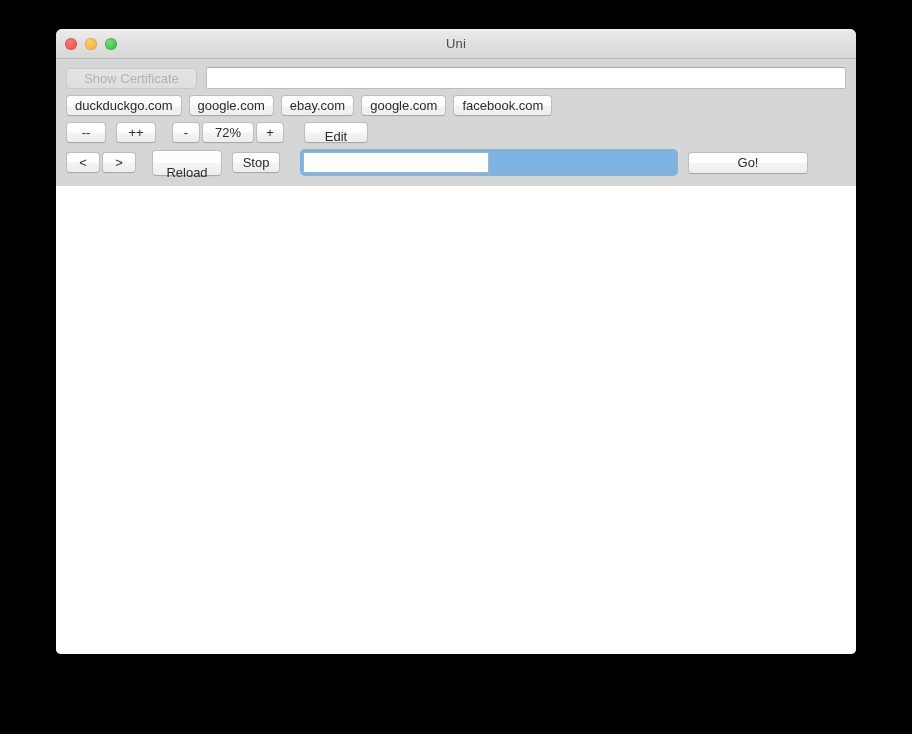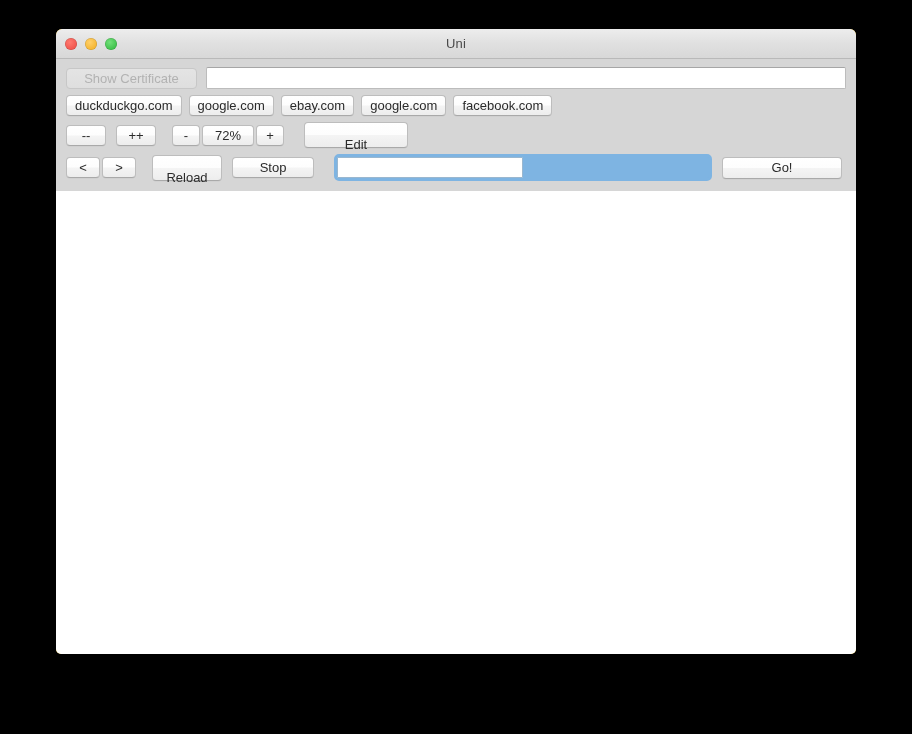--- a/index.html
+++ b/index.html
@@ -150,27 +150,27 @@
   .spacer-10 { width: 10px; flex: 0 0 10px; }
   .spacer-16 { width: 16px; flex: 0 0 16px; }
   .spacer-20 { width: 20px; flex: 0 0 20px; }
   #btn-minus-minus { width: 40px; padding: 0; }
   #btn-plus-plus   { width: 40px; padding: 0; }
   #seg-group { display: flex; }
   #seg-group .btn { border-radius: 4px; }
   #btn-zoom-out { width: 28px; padding: 0; }
   #btn-zoom-level { width: 52px; padding: 0; margin-left: 2px; }
   #btn-zoom-in { width: 28px; padding: 0; margin-left: 2px; }
-  #btn-edit { width: 104px; padding: 12px; }
+  #btn-edit { width: 64px; padding: 4px; }
 
   
   #btn-back { width: 34px; padding: 0; }
   #btn-forward { width: 34px; padding: 0; margin-left: 2px; }
   #btn-reload { width: 70px; padding: 12px; }
-  #btn-stop { width: 82px; padding: 0; }
+  #btn-stop { width: 48px; padding: 0; }
   #url-wrap { width: 378px; height: 27px; }
   #url-field { height: 21px; }
   #btn-go { width: 120px; padding: 0; height: 22px; line-height: 20px; }
 
   
   #content {
     flex: 1 1 auto;
     background: #ffffff;
   }
 

